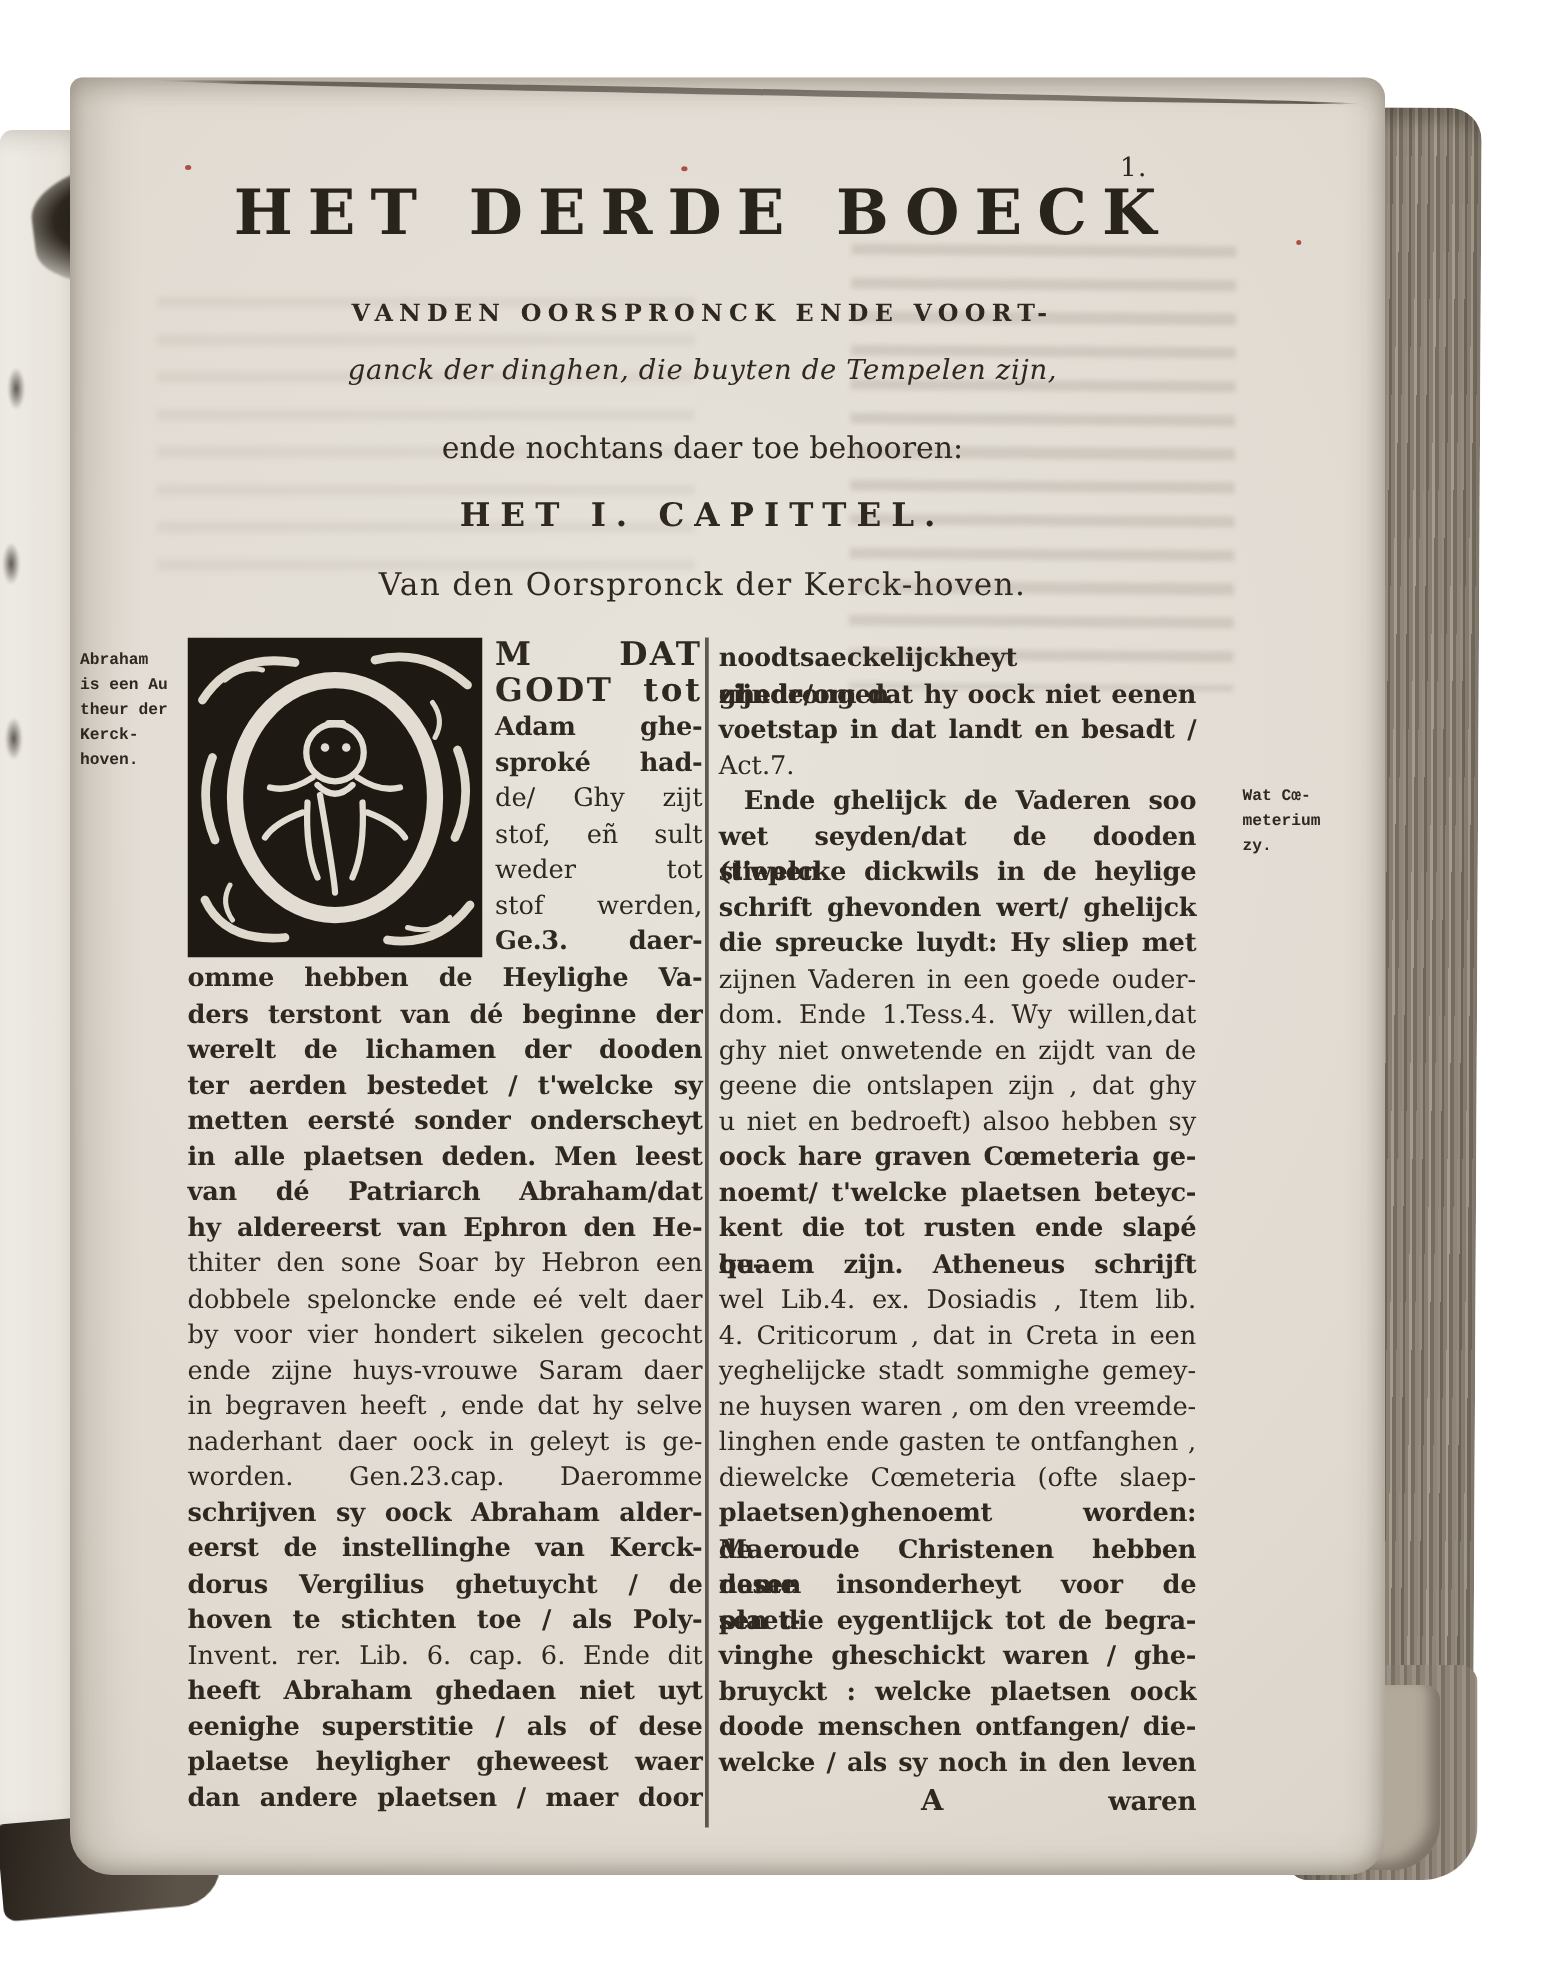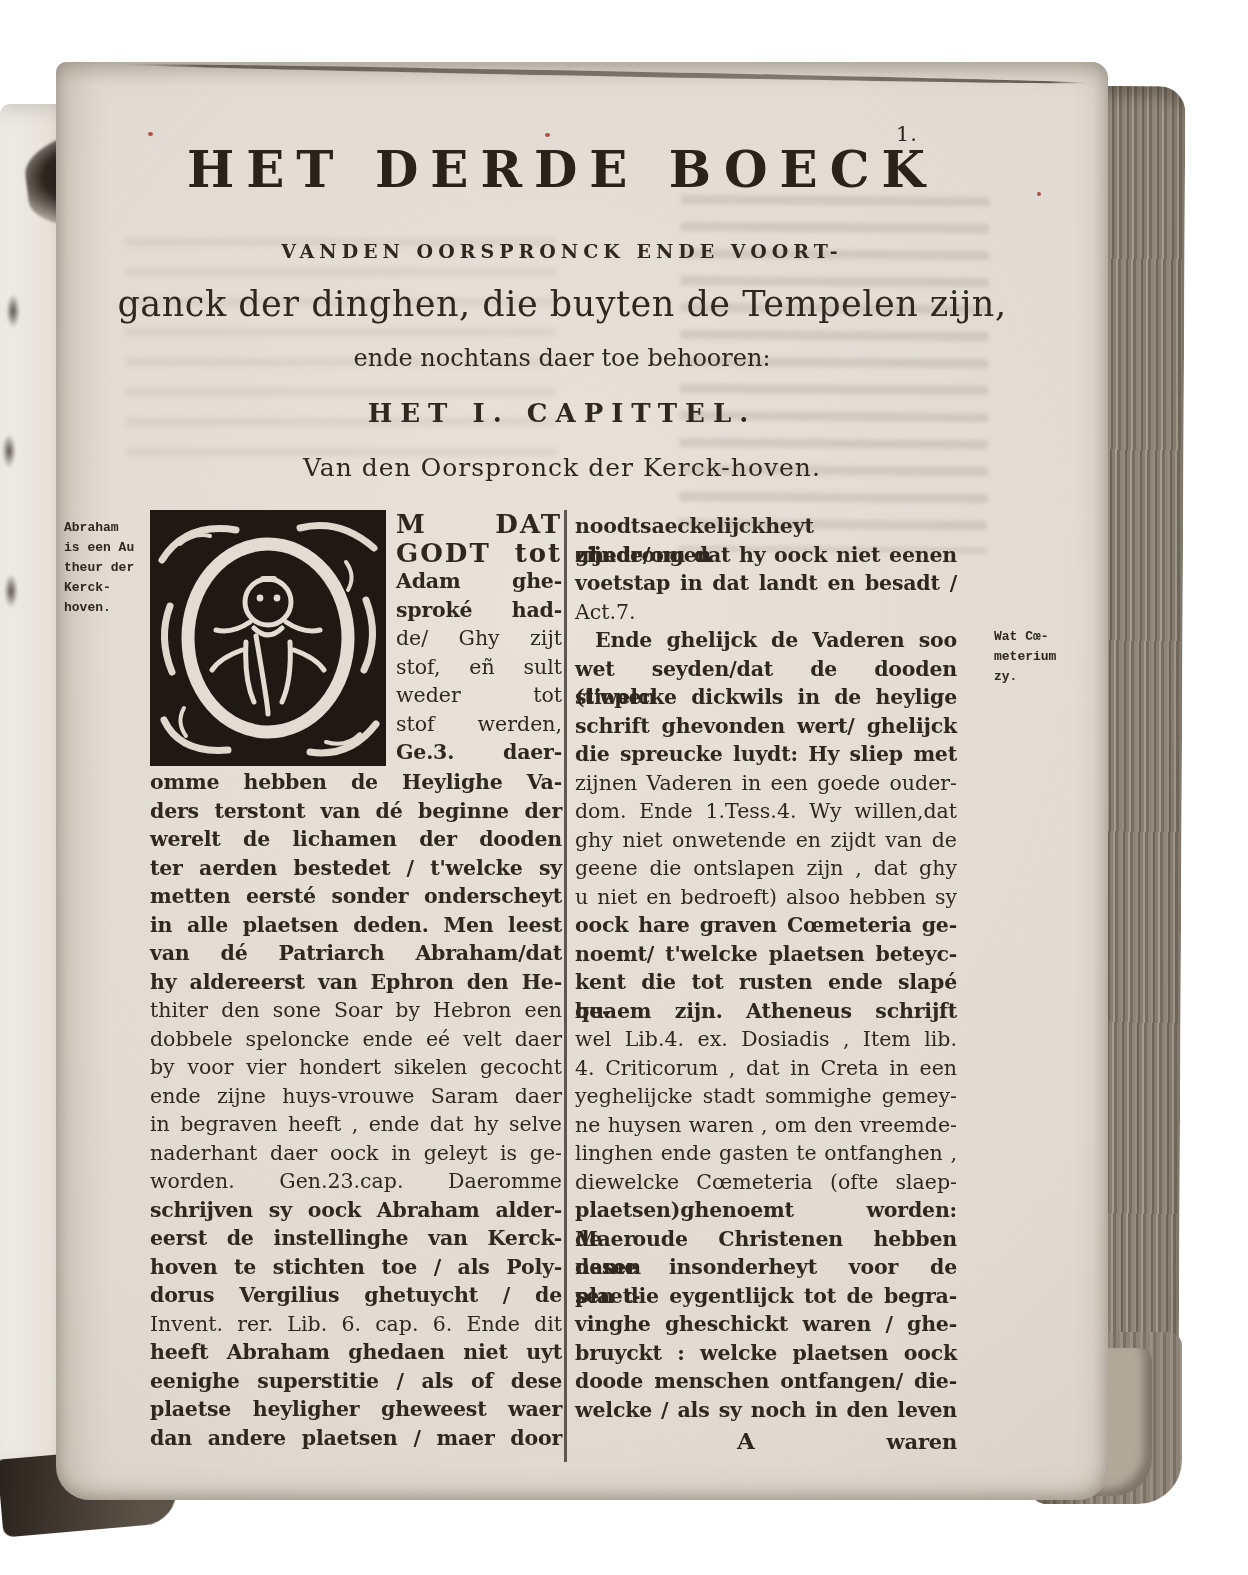--- a/index.html
+++ b/index.html
@@ -61,21 +61,21 @@
     filter:blur(2.5px);}
 
   .speck{position:absolute;width:5px;height:4px;border-radius:50%;background:#a53528;opacity:.85;}
 
   .pagenum{position:absolute;left:840px;top:60px;width:60px;font-size:21px;
     letter-spacing:1px;color:#2a251e;}
 
   .hdr{position:absolute;left:16px;width:980px;text-align:center;white-space:nowrap;}
   .h-title{top:78px;font-size:50px;letter-spacing:12px;font-weight:600;color:#28231b;}
   .h-caps1{top:178px;font-size:19px;letter-spacing:5px;font-weight:600;}
-  .h-ital1{top:222px;font-size:35px;letter-spacing:.5px;}
+  .h-ital1{top:222px;font-size:22px;font-style:italic;letter-spacing:.5px;}
   .h-ital2{top:282px;font-size:24px;}
   .h-chap{top:336px;font-size:26px;letter-spacing:8px;font-weight:600;}
   .h-chapsub{top:391px;font-size:25px;letter-spacing:1px;}
 
   
   .note{position:absolute;font-weight:700;}
   .note .tl{height:20px;line-height:20px;font-size:13px;text-align:left;
     text-align-last:left;letter-spacing:0;font-family:Liberation Mono, monospace;}
   .note-left{left:8px;top:456px;width:84px;}
   .note-right{left:898px;top:565px;width:92px;margin-left:40px;}
@@ -211,22 +211,22 @@
           <div class="tl s-g">hy aldereerst van Ephron den He-</div>
           <div class="tl s-r">thiter den sone Soar by Hebron een</div>
           <div class="tl s-r">dobbele speloncke ende eé velt daer</div>
           <div class="tl s-r">by voor vier hondert sikelen gecocht</div>
           <div class="tl s-r">ende zijne huys-vrouwe Saram daer</div>
           <div class="tl s-r">in begraven heeft , ende dat hy selve</div>
           <div class="tl s-r">naderhant daer oock in geleyt is ge-</div>
           <div class="tl s-r">worden. Gen.23.cap. Daeromme</div>
           <div class="tl s-g">schrijven sy oock Abraham alder-</div>
           <div class="tl s-g">eerst de instellinghe van Kerck-</div>
+          <div class="tl s-g">dorus Vergilius ghetuycht / de</div>
           <div class="tl s-g">hoven te stichten toe / als Poly-</div>
-          <div class="tl s-g">dorus Vergilius ghetuycht / de</div>
           <div class="tl s-r">Invent. rer. Lib. 6. cap. 6. Ende dit</div>
           <div class="tl s-g">heeft Abraham ghedaen niet uyt</div>
           <div class="tl s-g">eenighe superstitie / als of dese</div>
           <div class="tl s-g">plaetse heyligher gheweest waer</div>
           <div class="tl s-g">dan andere plaetsen / maer door</div>
         </div>
     </div>
 
     <div class="rule"></div>
 

